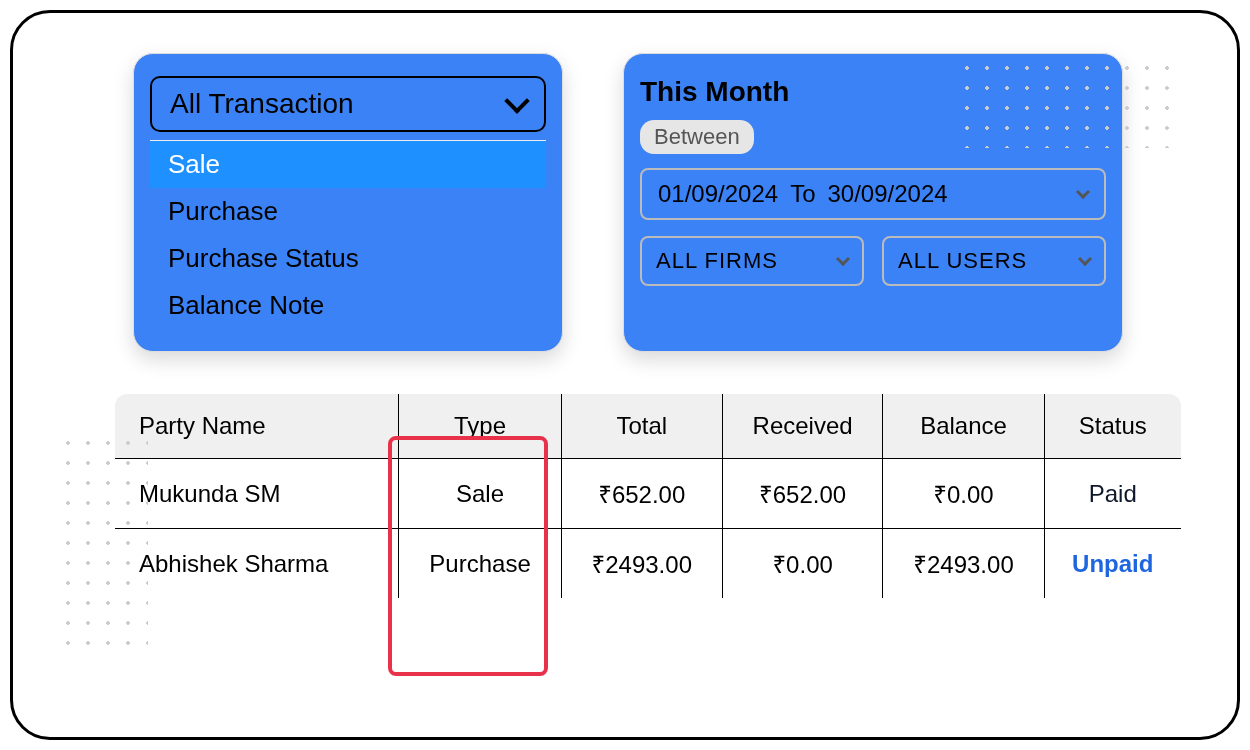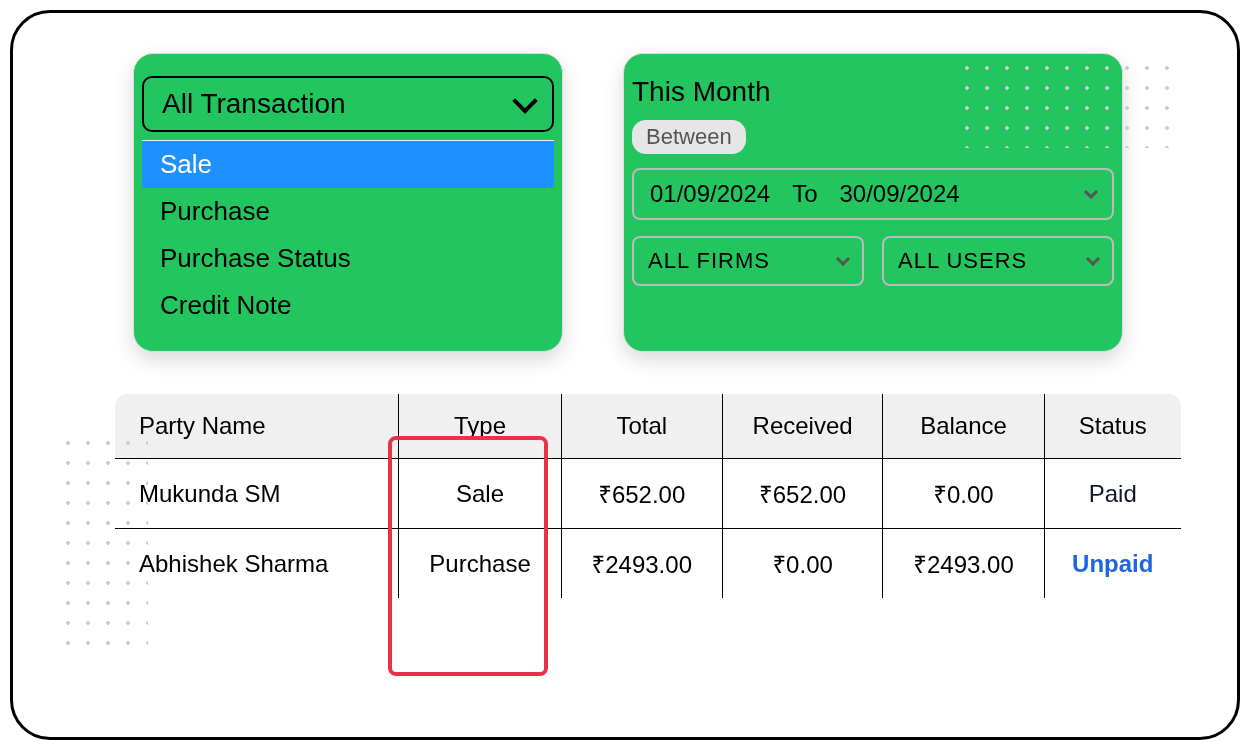--- a/index.html
+++ b/index.html
@@ -2,32 +2,32 @@
 <html><head>
 <meta charset="utf-8">
 <style>
 *{box-sizing:border-box;margin:0;padding:0;font-family:Arial,Helvetica,sans-serif}
 body{background:#fff;width:1250px;height:750px;position:relative}
 .frame{position:absolute;top:10px;left:10px;right:10px;bottom:10px;border:3px solid #000;border-radius:40px;background:#fff;padding:40px 50px}
 .dots{position:absolute;pointer-events:none}
 .dots.tr{top:45px;right:60px;width:220px;height:90px;background-image:radial-gradient(circle,#ccc 2px,transparent 2px);background-size:20px 20px}
 .dots.bl{top:420px;left:45px;width:90px;height:220px;background-image:radial-gradient(circle,#ccc 2px,transparent 2px);background-size:20px 20px}
 .row1{display:flex;gap:60px;margin-left:70px}
-.card{background:#22c55e;border:1px solid #ddd;border-radius:20px;box-shadow:0 8px 20px rgba(0,0,0,0.15);padding:22px 8px}
+.card{background:#3b82f6;border:1px solid #ddd;border-radius:20px;box-shadow:0 8px 20px rgba(0,0,0,0.15);padding:22px 16px}
 .tx-card{width:430px;position:relative}
 .tx-select{border:2px solid #000;border-radius:10px;padding:10px 18px;display:flex;justify-content:space-between;align-items:center;cursor:pointer;font-size:28px;font-weight:500}
 .chev{width:18px;height:18px;border-right:4px solid #000;border-bottom:4px solid #000;transform:rotate(45deg);margin-top:-6px}
 .chev.sm{width:10px;height:10px;border-width:3px;margin-top:-4px}
 .tx-list{margin-top:8px;border-top:1px solid #eee}
 .tx-item{font-size:26px;padding:8px 18px;cursor:pointer}
 .tx-item.sel{background:#1e90ff;color:#fff}
 .month-card{width:500px}
-.month-title{font-size:28px;font-weight:400;margin-bottom:12px}
+.month-title{font-size:28px;font-weight:700;margin-bottom:12px}
 .badge{display:inline-block;background:#e6e6e6;color:#555;border-radius:14px;padding:4px 14px;font-size:22px;margin-bottom:14px}
-.range{border:2px solid #bbb;border-radius:8px;padding:10px 16px;display:flex;align-items:center;gap:22px;font-size:24px;margin-bottom:16px;cursor:pointer}
+.range{border:2px solid #bbb;border-radius:8px;padding:10px 16px;display:flex;align-items:center;gap:12px;font-size:24px;margin-bottom:16px;cursor:pointer}
 .range .chev.sm{margin-left:auto;border-color:#555}
 .filters{display:flex;gap:18px}
 .fsel{flex:1;border:2px solid #bbb;border-radius:8px;padding:10px 14px;display:flex;align-items:center;justify-content:space-between;font-size:22px;letter-spacing:1px;cursor:pointer}
 .fsel .chev.sm{border-color:#555}
 .table-wrap{margin-top:40px;margin-left:50px}
 table{width:1070px;border-collapse:collapse;border:2px solid #000;border-radius:14px;overflow:hidden}
 th,td{border:1px solid #000;padding:18px 14px;font-size:24px;text-align:center}
 th{background:#f0f0f0;font-weight:400}
 th:first-child,td:first-child{text-align:left;padding-left:24px}
 .paid{color:#0f172a;font-weight:400}
@@ -44,21 +44,21 @@
   <div class="row1">
     <div class="card tx-card">
       <div class="tx-select">
         <span>All Transaction</span>
         <span class="chev"></span>
       </div>
       <div class="tx-list">
         <div class="tx-item sel">Sale</div>
         <div class="tx-item">Purchase</div>
         <div class="tx-item">Purchase Status</div>
-        <div class="tx-item">Credit Note</div>
+        <div class="tx-item">Balance Note</div>
       </div>
     </div>
 
     <div class="card month-card">
       <div class="month-title">This Month</div>
       <div class="badge">Between</div>
       <div class="range">
         <span>01/09/2024</span>
         <span>To</span>
         <span>30/09/2024</span>

